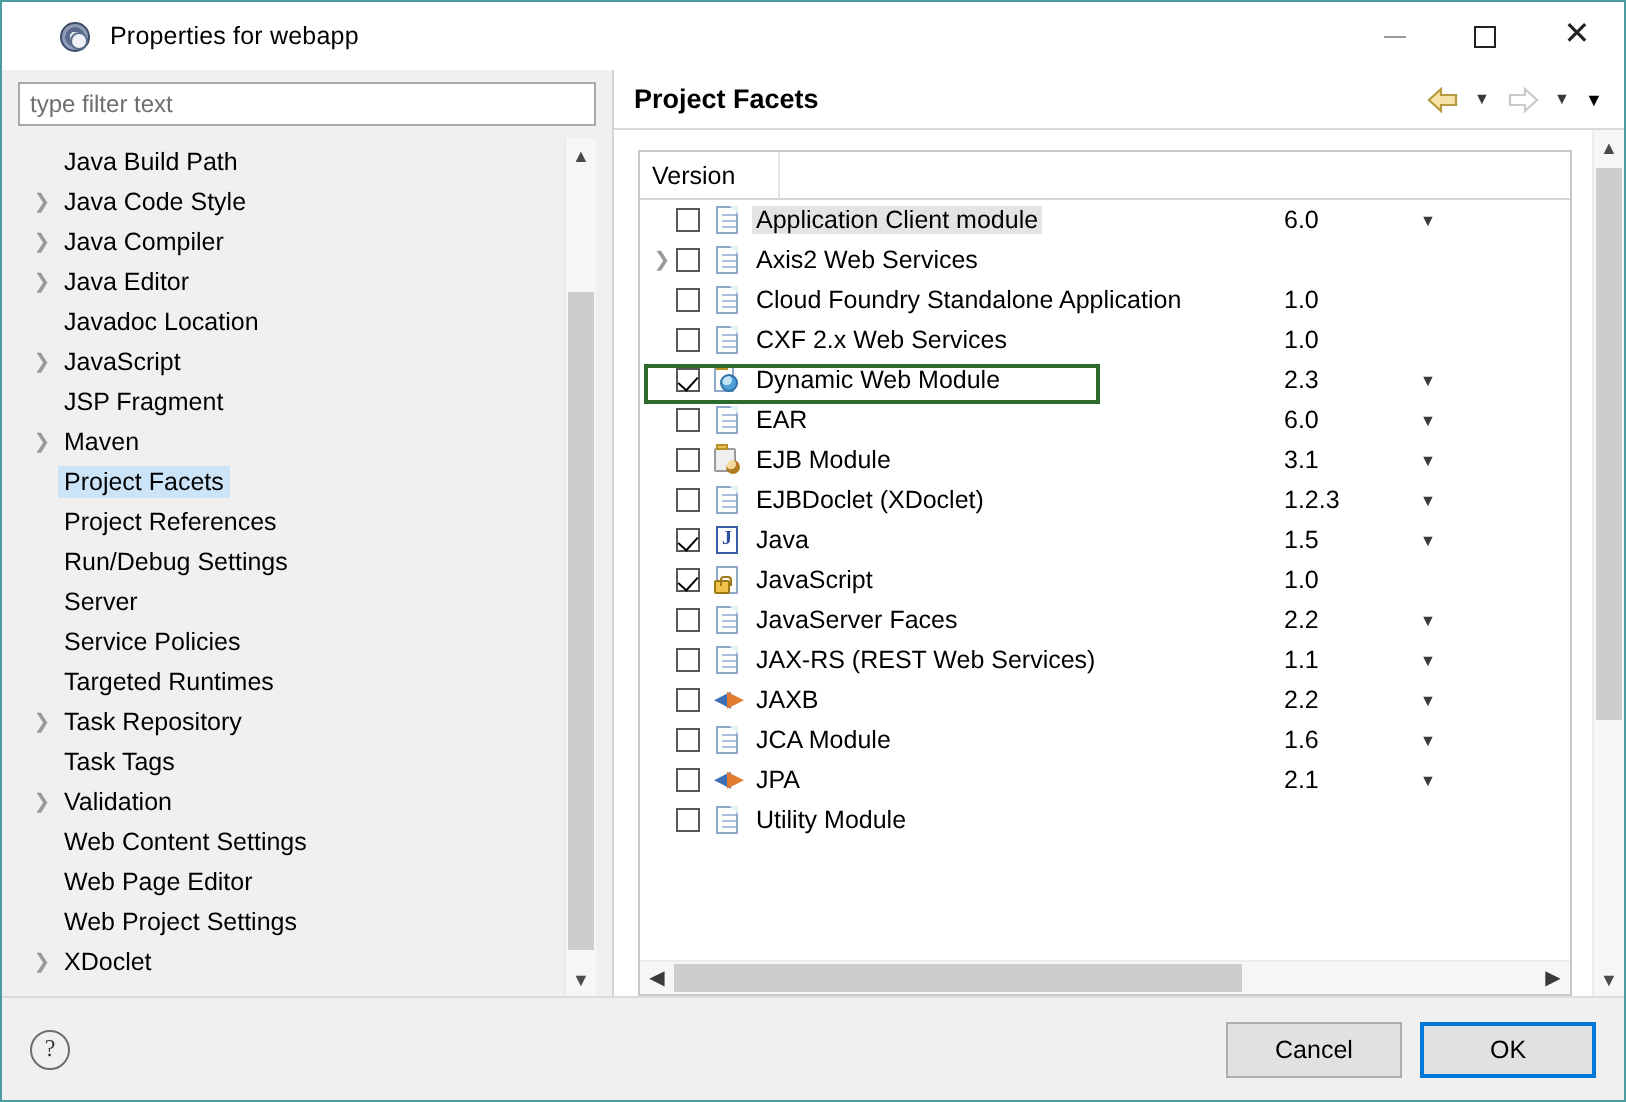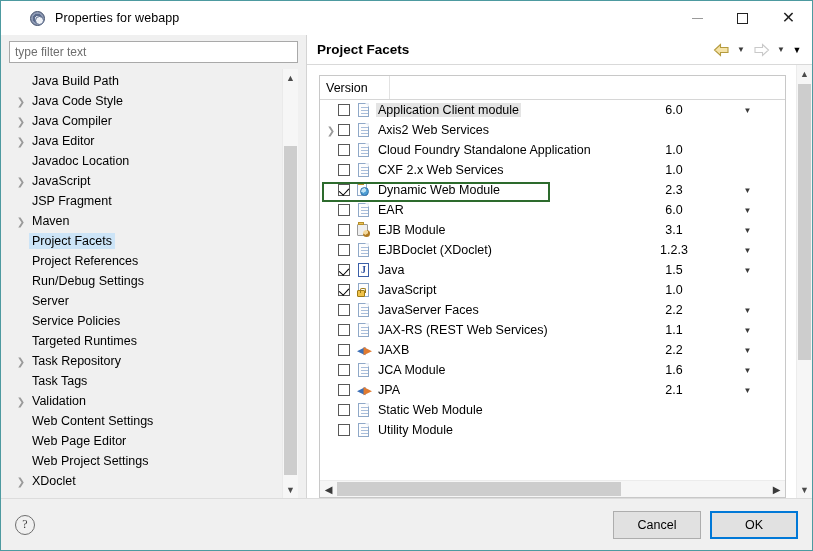--- a/index.html
+++ b/index.html
@@ -131,21 +131,21 @@
   .table-head {
     height:24px;min-height:24px; display:flex; border-bottom:1px solid #d6d6d6; background:#fff;
   }
   .th {
     font-size:12.5px; color:#000; display:flex; align-items:center; padding-left:6px;
     border-right:1px solid #e2e2e2; height:100%;
   }
   .th.c1 { width:316px; }
   .th.c2 { width:70px; }
   .th.c3 { flex:1; border-right:0; }
-  .table-rows { flex:1; overflow:hidden; position:relative;text-align:center; }
+  .table-rows { flex:1; overflow:hidden; position:relative; }
   .trow { height:20px; display:flex; align-items:center; position:relative; }
   .cell-facet { width:316px; display:flex; align-items:center; padding-left:4px; position:relative; }
   .row-twisty { width:14px;min-width:14px; color:#9a9a9a; font-size:10px; display:flex;align-items:center;justify-content:center; }
   .cbox {
     width:12px;height:12px;min-width:12px; border:1px solid #585858; background:#fff;
     margin-right:6px; position:relative;
   }
   .cbox.checked::after{
     content:""; position:absolute; left:2px; top:1px; width:5px;height:8px;
     border:solid #000; border-width:0 1.6px 1.6px 0; transform:rotate(42deg);
@@ -578,32 +578,20 @@
                   <div class="cell-ver">2.1</div>
                   <div class="cell-caret">▼</div>
                 </div>
                 <div class="trow">
                   <div class="cell-facet">
                     <span class="row-twisty"></span>
                     <span class="cbox"></span>
                     <span class="ficon">
                       <i class="ic-doc"></i>
                     </span>
-                    <span class="facet-name">Static Web Module</span>
-                  </div>
-                  <div class="cell-ver"></div>
-                  <div class="cell-caret"></div>
-                </div>
-                <div class="trow">
-                  <div class="cell-facet">
-                    <span class="row-twisty"></span>
-                    <span class="cbox"></span>
-                    <span class="ficon">
-                      <i class="ic-doc"></i>
-                    </span>
                     <span class="facet-name">Utility Module</span>
                   </div>
                   <div class="cell-ver"></div>
                   <div class="cell-caret"></div>
                 </div>
               </div>
             <div class="h-scroll">
               <div class="hs-arrow">◀</div>
               <div class="hs-track">
                 <div class="hs-thumb"></div>

